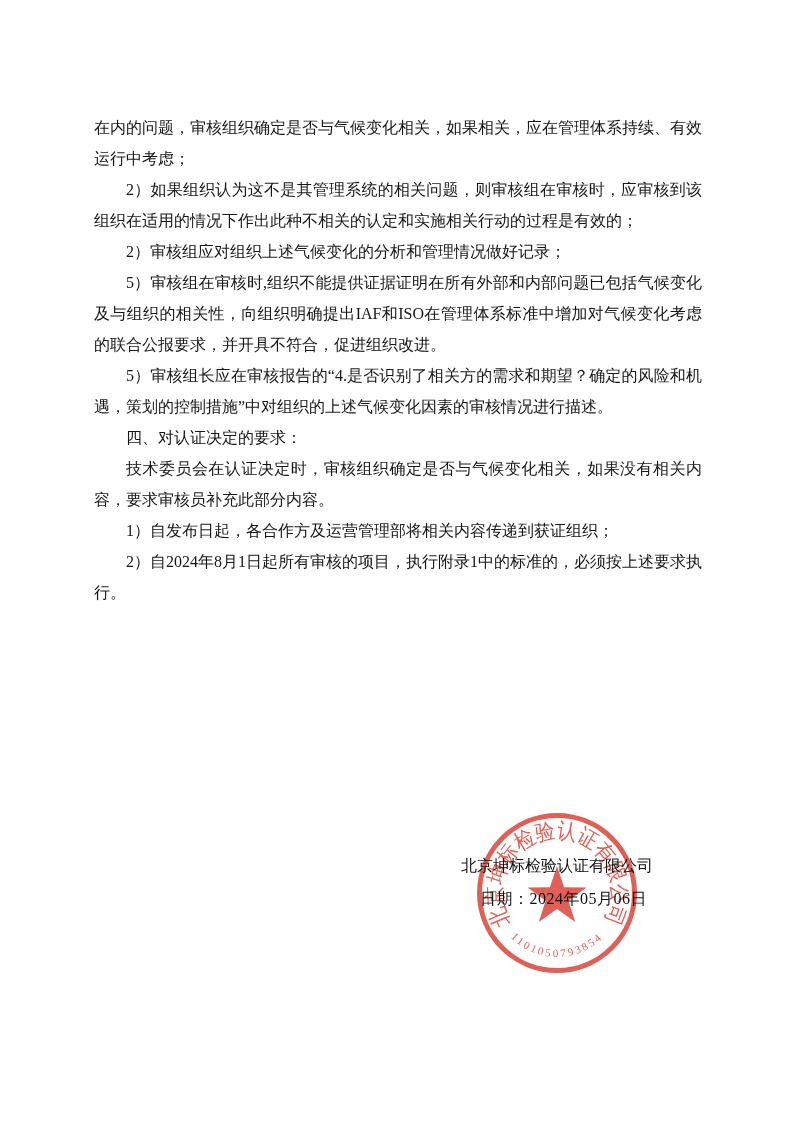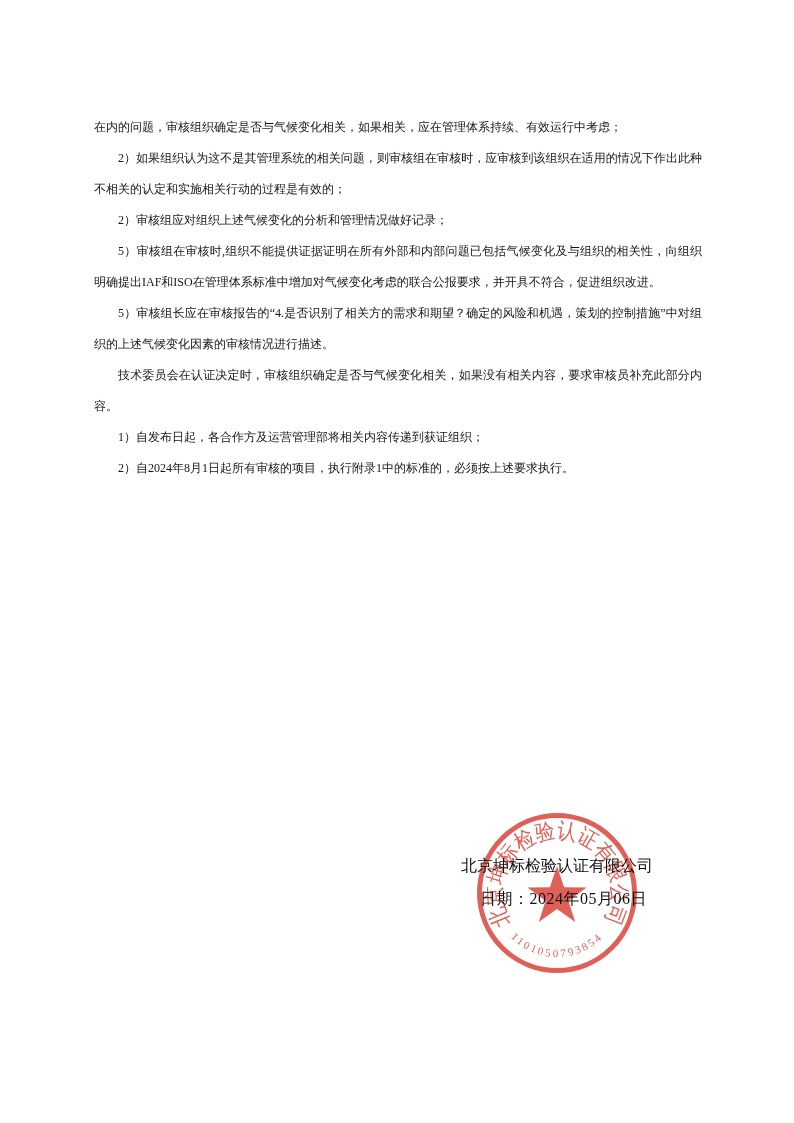--- a/index.html
+++ b/index.html
@@ -10,21 +10,21 @@
     margin:0 auto;
     background:#ffffff;
     font-family:"Liberation Serif","DejaVu Serif",serif;
     color:#161616;
     overflow:hidden;
   }
   .document-body {
     position:absolute;
     left:94px; top:112px;
     width:608px;
-    font-size:12px;
+    font-size:16px;
     line-height:31px;
     text-align:justify;
   }
   .para { margin:0; text-align:justify; word-break:break-all; }
   .para.indent { text-indent:2em; }
 
   .seal-svg {
     position:absolute;
     left:447px; top:783px;
     width:220px; height:220px;
@@ -52,20 +52,21 @@
 <body>
 
 <div class="page">
 
   <div class="document-body">
       <div class="para">在内的问题，审核组织确定是否与气候变化相关，如果相关，应在管理体系持续、有效运行中考虑；</div>
       <div class="para indent">2）如果组织认为这不是其管理系统的相关问题，则审核组在审核时，应审核到该组织在适用的情况下作出此种不相关的认定和实施相关行动的过程是有效的；</div>
       <div class="para indent">2）审核组应对组织上述气候变化的分析和管理情况做好记录；</div>
       <div class="para indent">5）审核组在审核时,组织不能提供证据证明在所有外部和内部问题已包括气候变化及与组织的相关性，向组织明确提出IAF和ISO在管理体系标准中增加对气候变化考虑的联合公报要求，并开具不符合，促进组织改进。</div>
       <div class="para indent">5）审核组长应在审核报告的“4.是否识别了相关方的需求和期望？确定的风险和机遇，策划的控制措施”中对组织的上述气候变化因素的审核情况进行描述。</div>
+      <div class="para indent">四、对认证决定的要求：</div>
       <div class="para indent">技术委员会在认证决定时，审核组织确定是否与气候变化相关，如果没有相关内容，要求审核员补充此部分内容。</div>
       <div class="para indent">1）自发布日起，各合作方及运营管理部将相关内容传递到获证组织；</div>
       <div class="para indent">2）自2024年8月1日起所有审核的项目，执行附录1中的标准的，必须按上述要求执行。</div>
     </div>
 
   <svg class="seal-svg" viewBox="0 0 220 220" xmlns="http://www.w3.org/2000/svg">
     <defs>
       <path id="ringPath" d="M 63.9 140 A 55 55 0 1 1 156.1 140" fill="none"></path>
       <path id="numPath" d="M 52 137.1 A 64 64 0 0 0 168 137.1" fill="none"></path>
     </defs>

